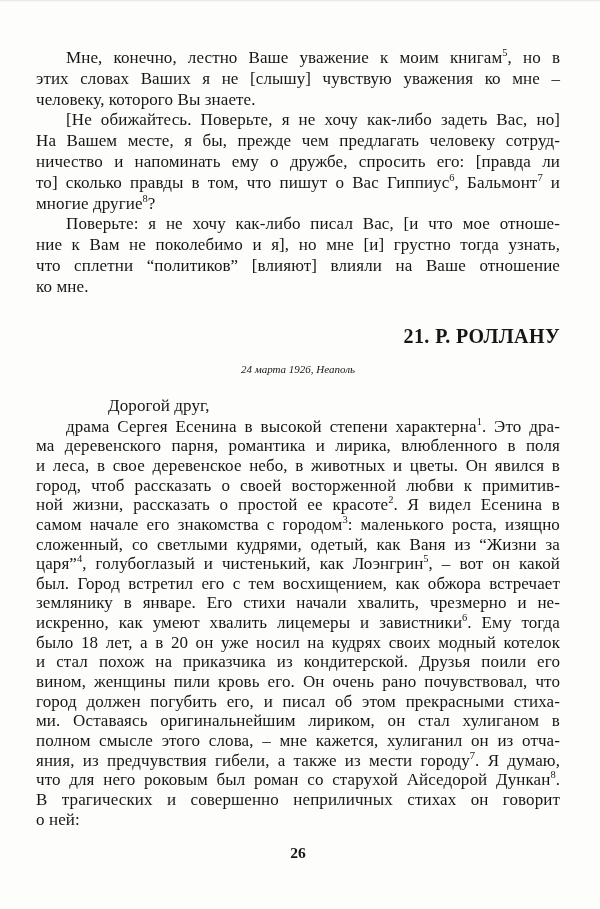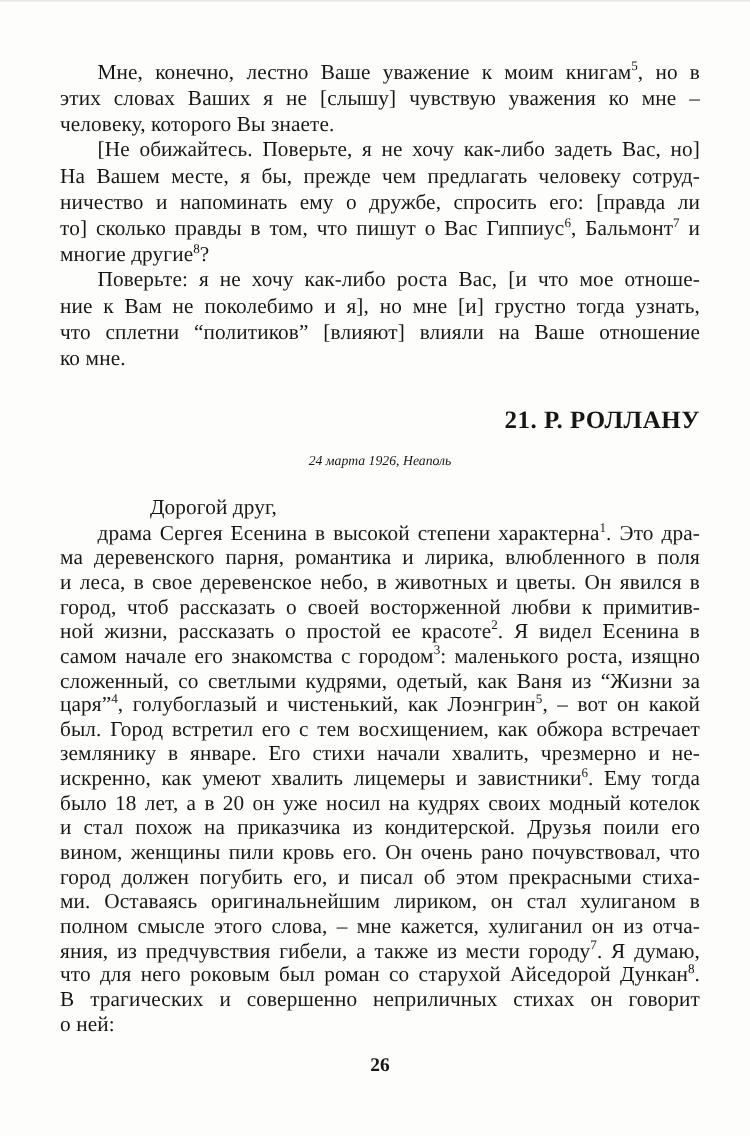--- a/index.html
+++ b/index.html
@@ -18,21 +18,21 @@
   .scan-edge {
     position: absolute;
     top: 0; left: 0; right: 0;
     height: 2px;
     background: linear-gradient(to bottom, #e3e3e1, rgba(255,255,255,0));
   }
   .page {
     box-sizing: border-box;
     width: 600px;
     height: 718px;
-    padding: 48px 40px 0 48px;
+    padding: 48px 40px 0 36px;
   }
   
   .ln {
     text-align: justify;
     text-align-last: justify;
     white-space: nowrap;
     font-size: 17px;
     letter-spacing: 0.1px;
   }
   .ln.last {
@@ -96,21 +96,21 @@
         <div class="ln last">человеку, которого Вы знаете.</div>
       </div>
       <div>
         <div class="ln first">[Не обижайтесь. Поверьте, я не хочу как-либо задеть Вас, но]</div>
         <div class="ln">На Вашем месте, я бы, прежде чем предлагать человеку сотруд-</div>
         <div class="ln">ничество и напоминать ему о дружбе, спросить его: [правда ли</div>
         <div class="ln">то] сколько правды в том, что пишут о Вас Гиппиус<sup>6</sup>, Бальмонт<sup>7</sup> и</div>
         <div class="ln last">многие другие<sup>8</sup>?</div>
       </div>
       <div>
-        <div class="ln first">Поверьте: я не хочу как-либо роста Вас, [и что мое отноше-</div>
+        <div class="ln first">Поверьте: я не хочу как-либо писал Вас, [и что мое отноше-</div>
         <div class="ln">ние к Вам не поколебимо и я], но мне [и] грустно тогда узнать,</div>
         <div class="ln">что сплетни “политиков” [влияют] влияли на Ваше отношение</div>
         <div class="ln last">ко мне.</div>
       </div>
     </div>
 
   <div class="letter-heading">21. Р. РОЛЛАНУ</div>
 
   <div class="letter-dateline">24 марта 1926, Неаполь</div>
 

